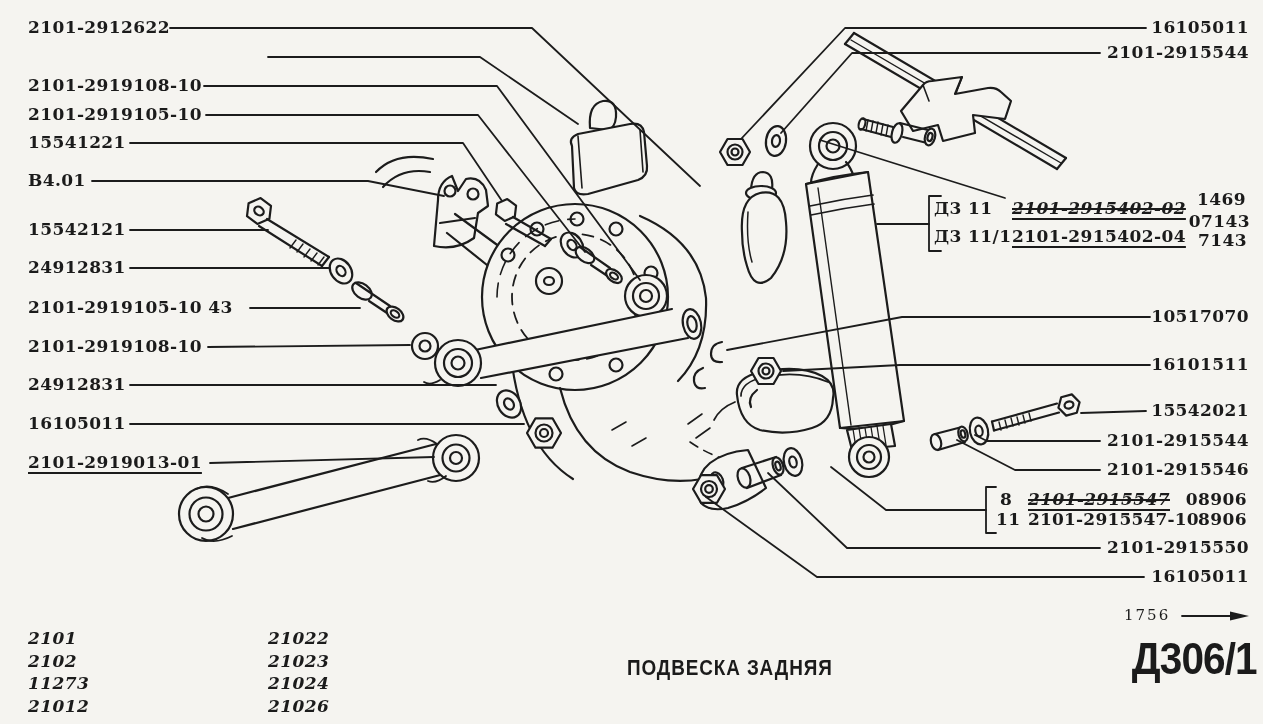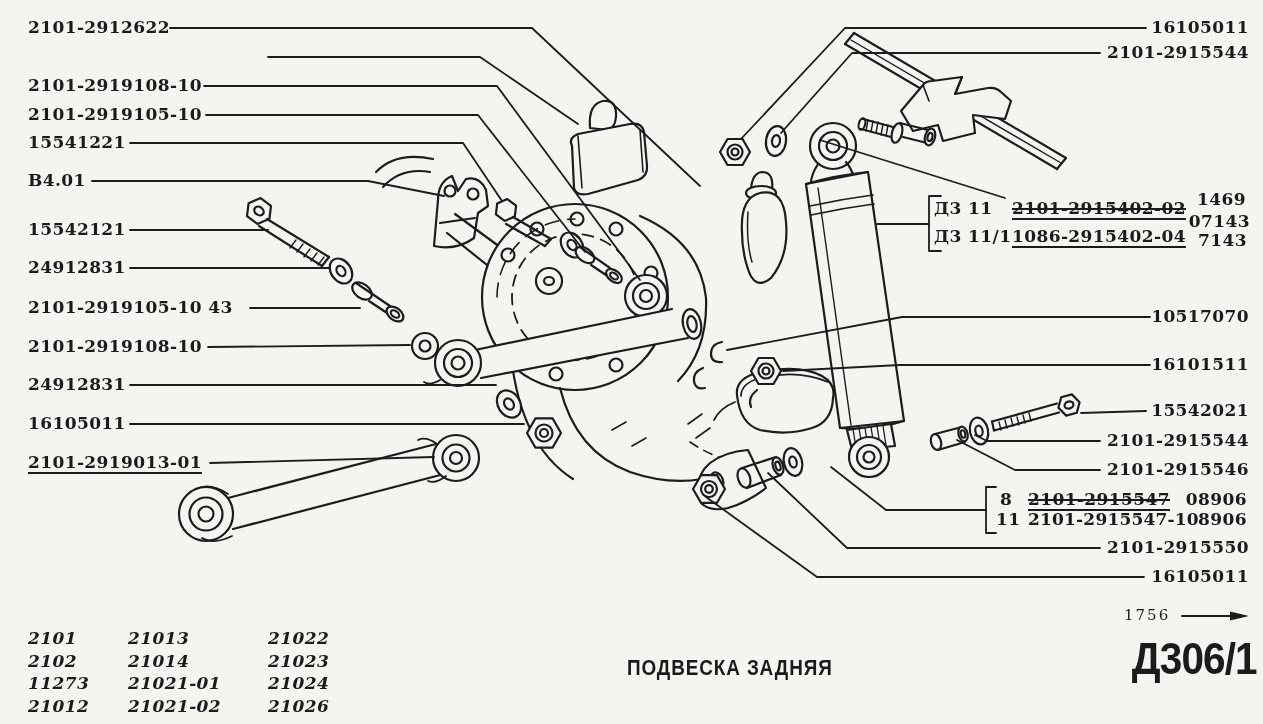--- a/index.html
+++ b/index.html
@@ -8,21 +8,21 @@
     background:#f5f4f0;overflow:hidden;
     font-family:"DejaVu Serif",serif;color:#1b1b1b;
   }
   svg{position:absolute;left:0;top:0;}
   .callout{
     position:absolute;font:700 17px "DejaVu Serif",serif;
     letter-spacing:.4px;white-space:nowrap;color:#1b1b1b;
   }
   .r{right:14px;text-align:right;}
   .u{text-decoration:underline;text-decoration-thickness:1.8px;text-underline-offset:4px;}
-  .us{text-decoration:underline line-through;text-decoration-thickness:1.8px;text-underline-offset:4px;}
+  .us{text-decoration:underline line-through;text-decoration-thickness:1.8px;text-underline-offset:4px;font-style:italic;}
   .small-gap{letter-spacing:.2px;}
   .table-col{position:absolute;font:700 17px "DejaVu Serif",serif;letter-spacing:.4px;line-height:22.6px;}
   .table-col span{display:block;font-style:italic;}
   .sheet-title{
     position:absolute;left:627px;top:656px;
     font:700 21.5px "Liberation Sans",sans-serif;letter-spacing:1px;
     transform:scaleX(.88);transform-origin:left center;white-space:nowrap;
   }
   .sheet-code{
     position:absolute;right:6px;top:633px;
@@ -335,43 +335,37 @@
 <div class="callout r" style="top:354px">16101511</div>
 <div class="callout r" style="top:400px">15542021</div>
 <div class="callout r" style="top:430px">2101-2915544</div>
 <div class="callout r" style="top:459px">2101-2915546</div>
 <div class="callout r" style="top:537px">2101-2915550</div>
 <div class="callout r" style="top:566px">16105011</div>
 
 <div class="callout" style="left:934px;top:198px">Д3 11</div>
 <div class="callout us" style="left:1012px;top:198px">2101-2915402-02</div>
 <div class="callout" style="left:934px;top:226px">Д3 11/1</div>
-<div class="callout u" style="left:1012px;top:226px">1086-2915402-04</div>
+<div class="callout u" style="left:1012px;top:226px">2101-2915402-04</div>
 <div class="callout" style="right:17px;top:189px;text-align:left">1469</div>
 <div class="callout" style="right:13px;top:211px;text-align:right">07143</div>
 <div class="callout" style="right:16px;top:230px;text-align:right">7143</div>
 
 <div class="callout" style="left:1000px;top:489px">8</div>
 <div class="callout us" style="left:1028px;top:489px">2101-2915547</div>
 <div class="callout" style="right:16px;top:489px;text-align:right">08906</div>
 <div class="callout" style="left:996px;top:509px">11</div>
 <div class="callout small-gap" style="left:1028px;top:509px">2101-2915547-10</div>
 <div class="callout" style="right:16px;top:509px;text-align:right">8906</div>
 
 <div class="table-col" style="left:28px;top:627px">
   <span>2101</span>
   <span>2102</span>
   <span>11273</span>
   <span>21012</span>
-</div>
-<div class="table-col" style="left:128px;top:627px">
-  <span>21013</span>
-  <span>21014</span>
-  <span>21021-01</span>
-  <span>21021-02</span>
 </div>
 <div class="table-col" style="left:268px;top:627px">
   <span>21022</span>
   <span>21023</span>
   <span>21024</span>
   <span>21026</span>
 </div>
 
 <div class="sheet-title">ПОДВЕСКА ЗАДНЯЯ</div>
 <div class="revision">1756</div>

